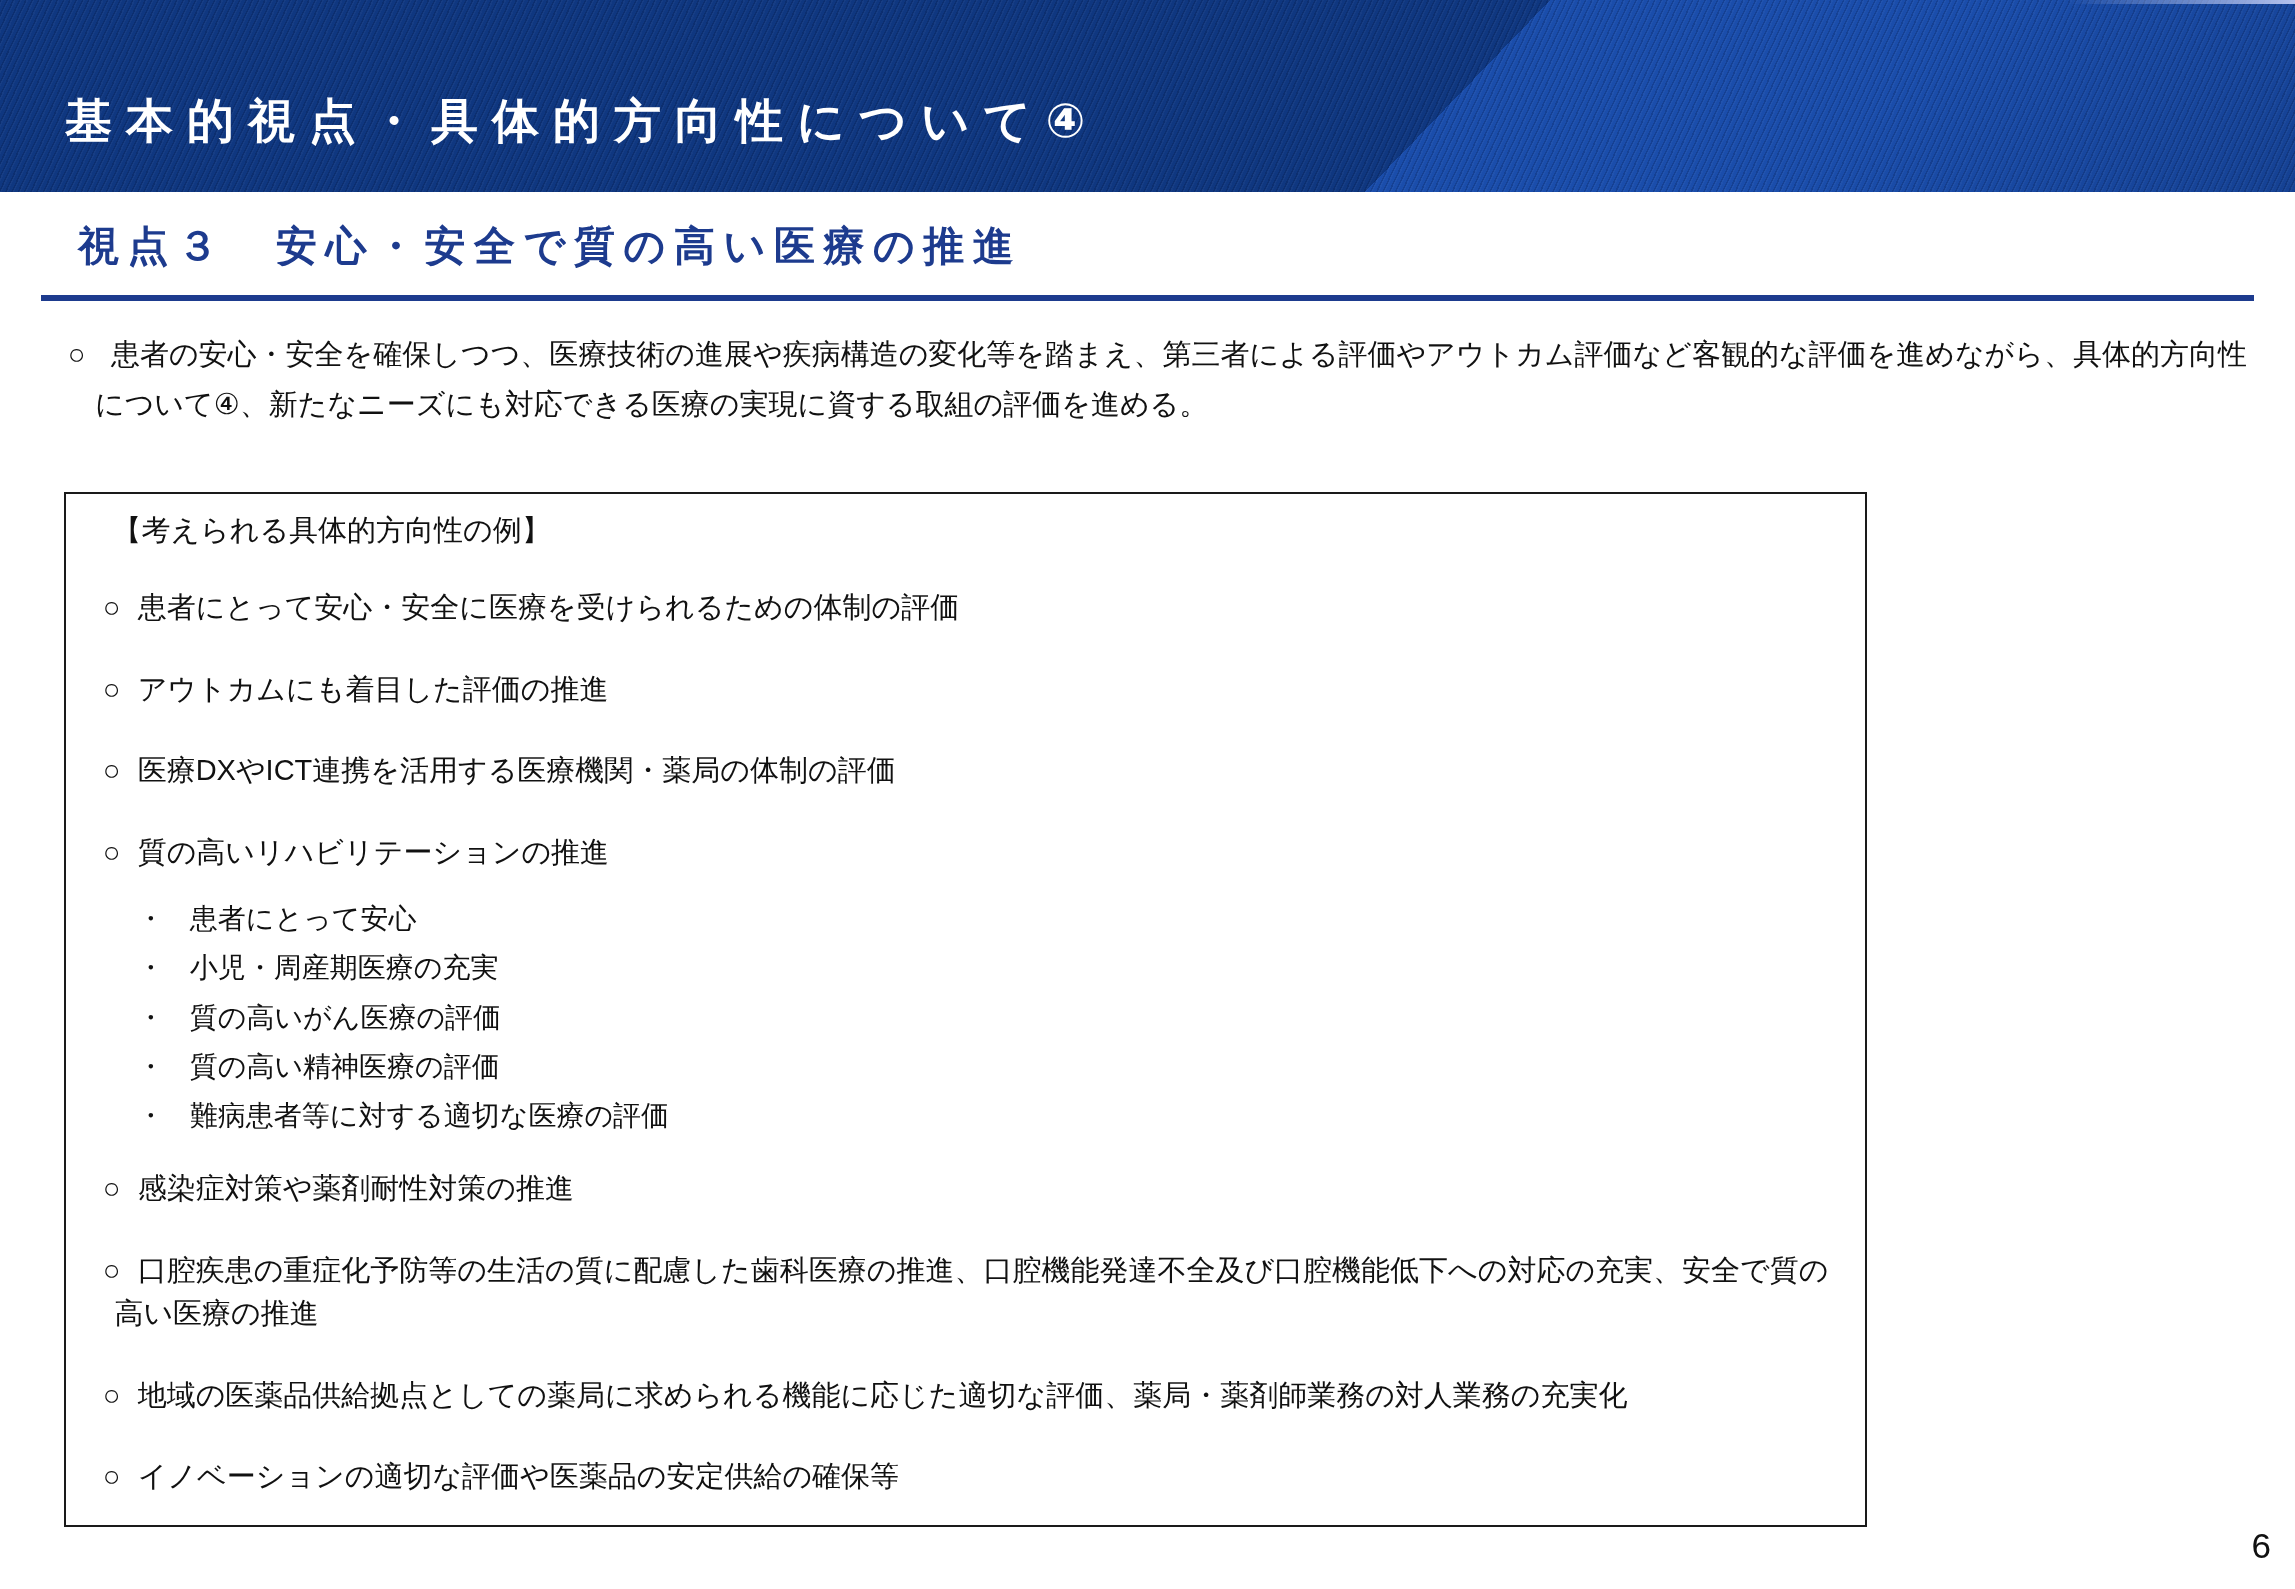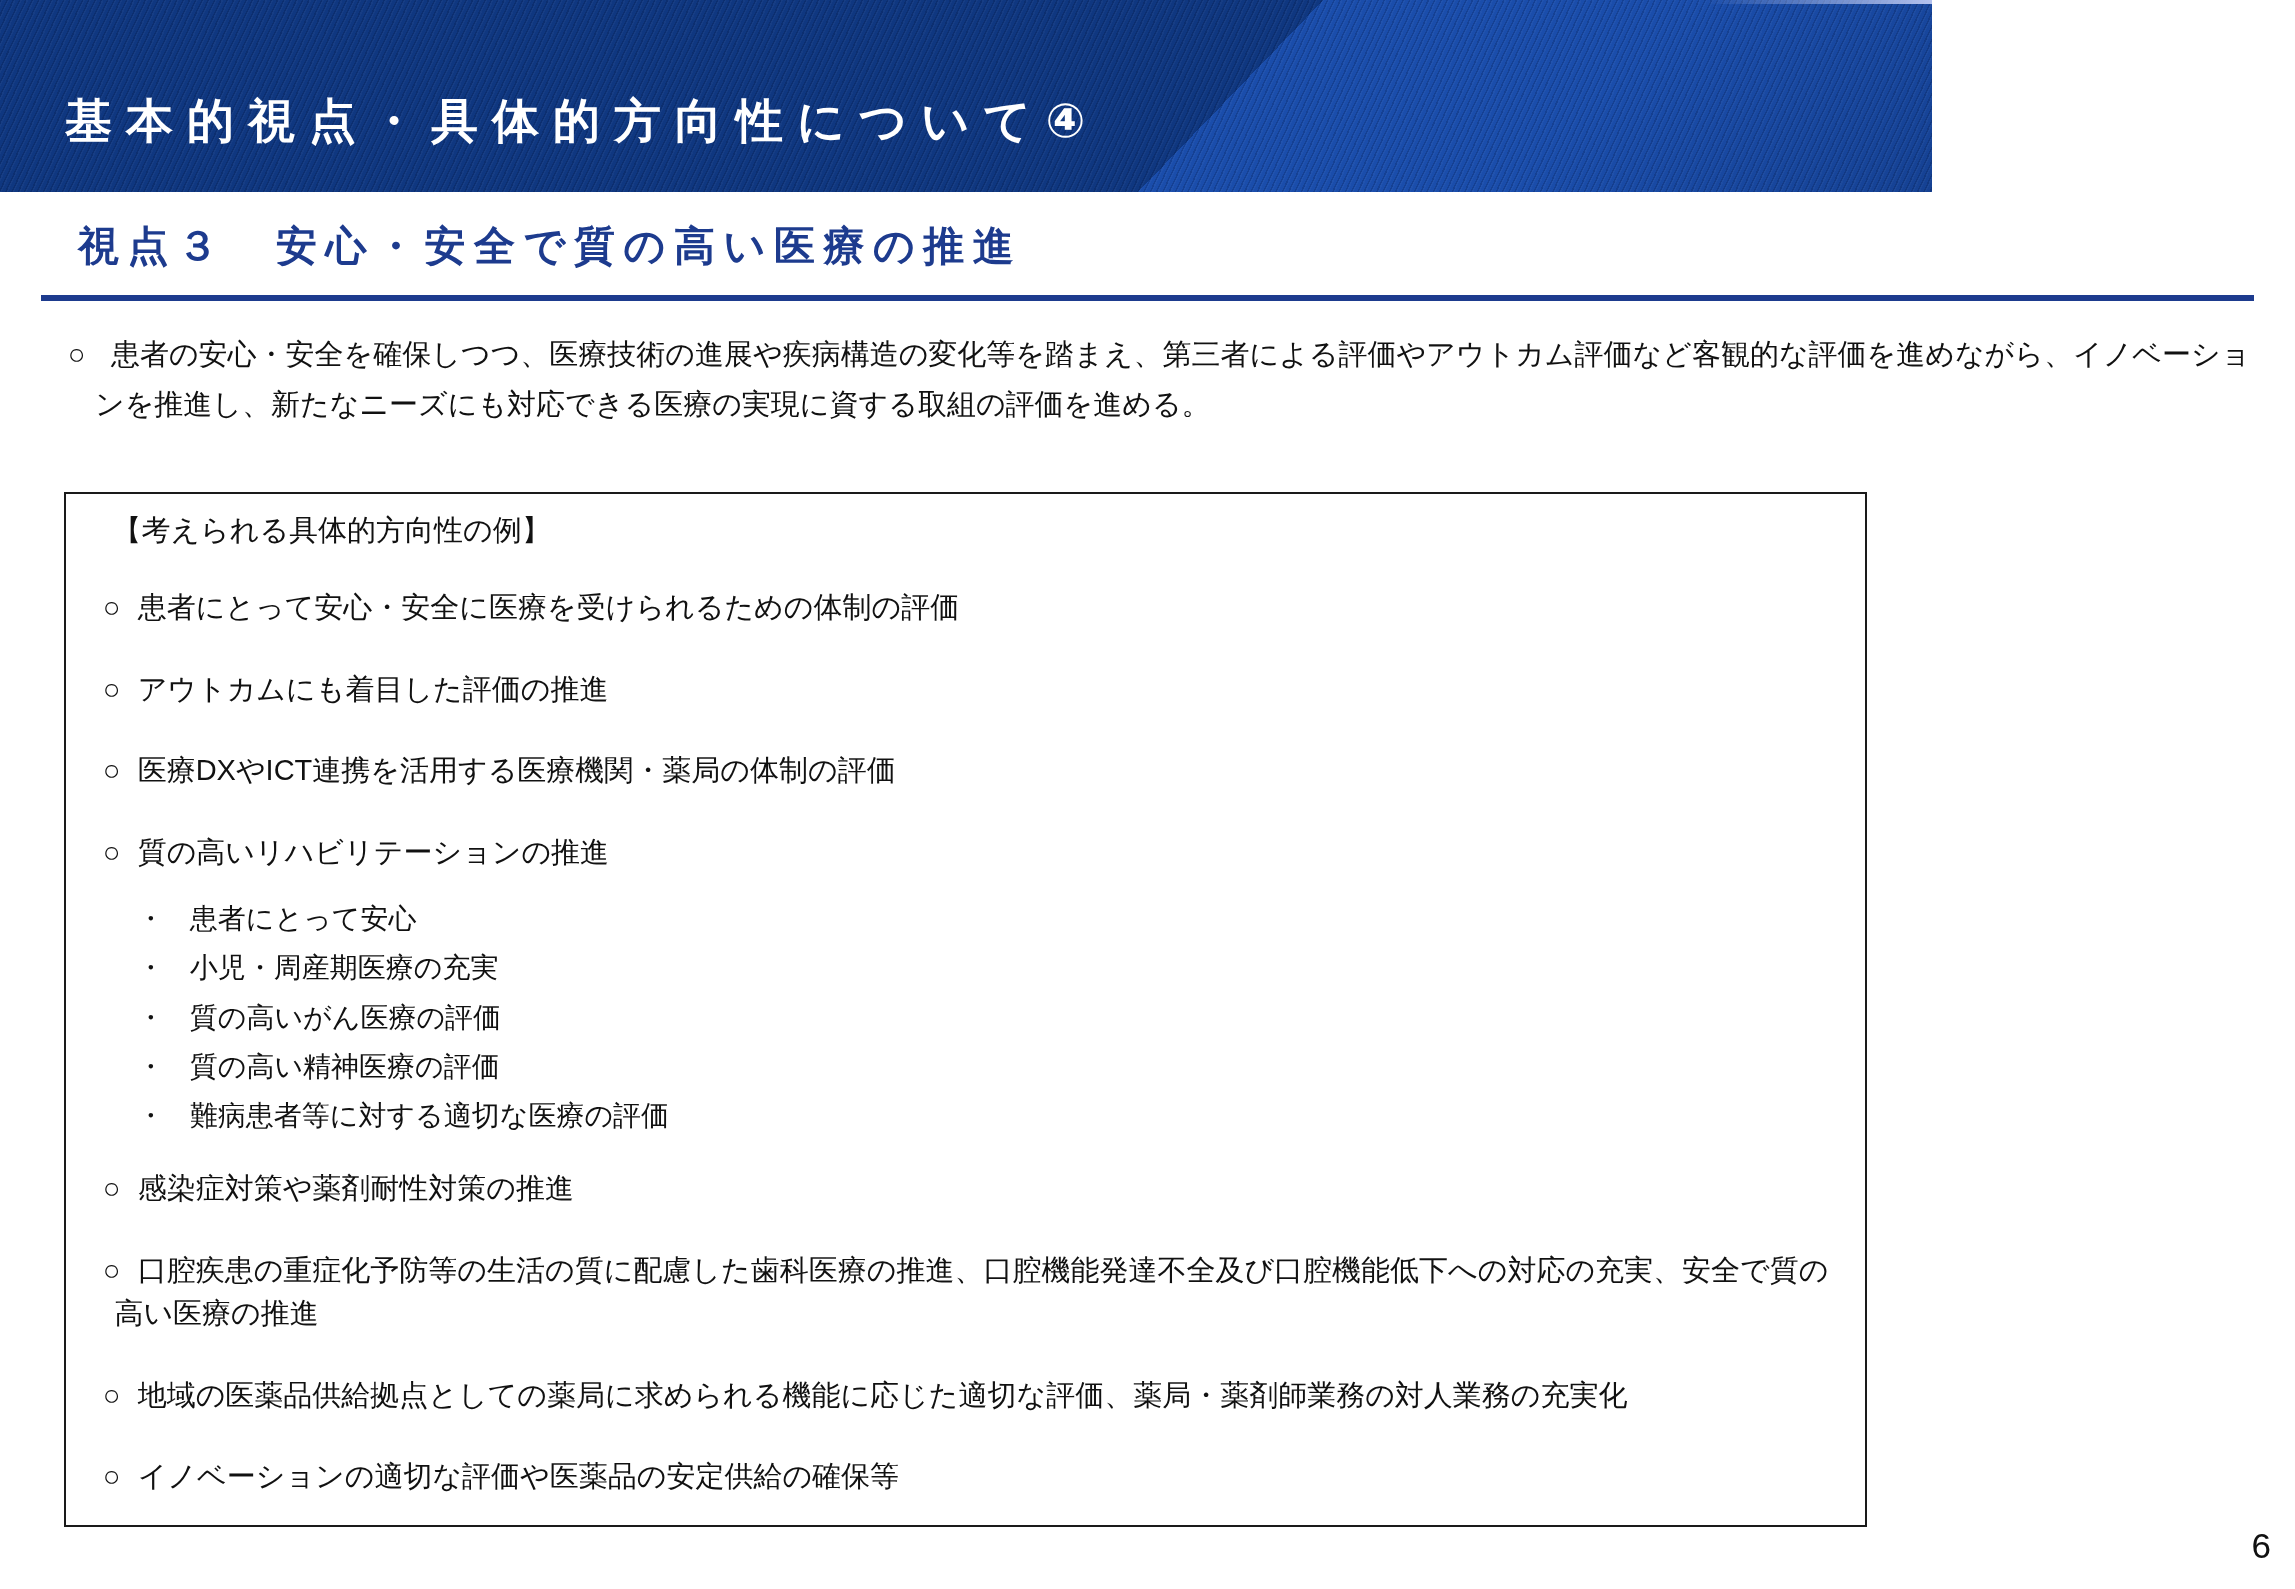--- a/index.html
+++ b/index.html
@@ -8,21 +8,21 @@
     background:#ffffff;
     font-family:"Liberation Sans","DejaVu Sans",sans-serif;
     color:#111111;
     position:relative;
     overflow:hidden;
   }
 
   
   .header{
     position:relative;
-    width:1932px;height:192px;
+    width:2295px;height:192px;
     background:
       linear-gradient(134deg,
         #0f3780 0%, #0f3780 62.5%,
         #1a4dab 62.5%, #1a4dab 80%,
         #154193 100%);
     overflow:hidden;
   }
   .header::before{ 
     content:"";
     position:absolute;inset:0;
@@ -126,21 +126,21 @@
 <body>
 
 <div class="header">
   <div class="corner-glint"></div>
   <h1 class="header-title">基本的視点・具体的方向性について④</h1>
 </div>
 
 <h2 class="section-title">視点３　安心・安全で質の高い医療の推進</h2>
 <div class="section-rule"></div>
 
-<p class="lead"><span class="marker">○</span><span>患者の安心・安全を確保しつつ、医療技術の進展や疾病構造の変化等を踏まえ、第三者による評価やアウトカム評価など客観的な評価を進めながら、イノベーションを推進し、新たなニーズにも対応できる医療の実現に資する取組の評価を進める。</span></p>
+<p class="lead"><span class="marker">○</span><span>患者の安心・安全を確保しつつ、医療技術の進展や疾病構造の変化等を踏まえ、第三者による評価やアウトカム評価など客観的な評価を進めながら、具体的方向性について④、新たなニーズにも対応できる医療の実現に資する取組の評価を進める。</span></p>
 
 <div class="box">
   <p class="box-heading">【考えられる具体的方向性の例】</p>
 
   <p class="item"><span class="marker">○</span><span>患者にとって安心・安全に医療を受けられるための体制の評価</span></p>
 
   <p class="item"><span class="marker">○</span><span>アウトカムにも着目した評価の推進</span></p>
 
   <p class="item"><span class="marker">○</span><span>医療DXやICT連携を活用する医療機関・薬局の体制の評価</span></p>
 

